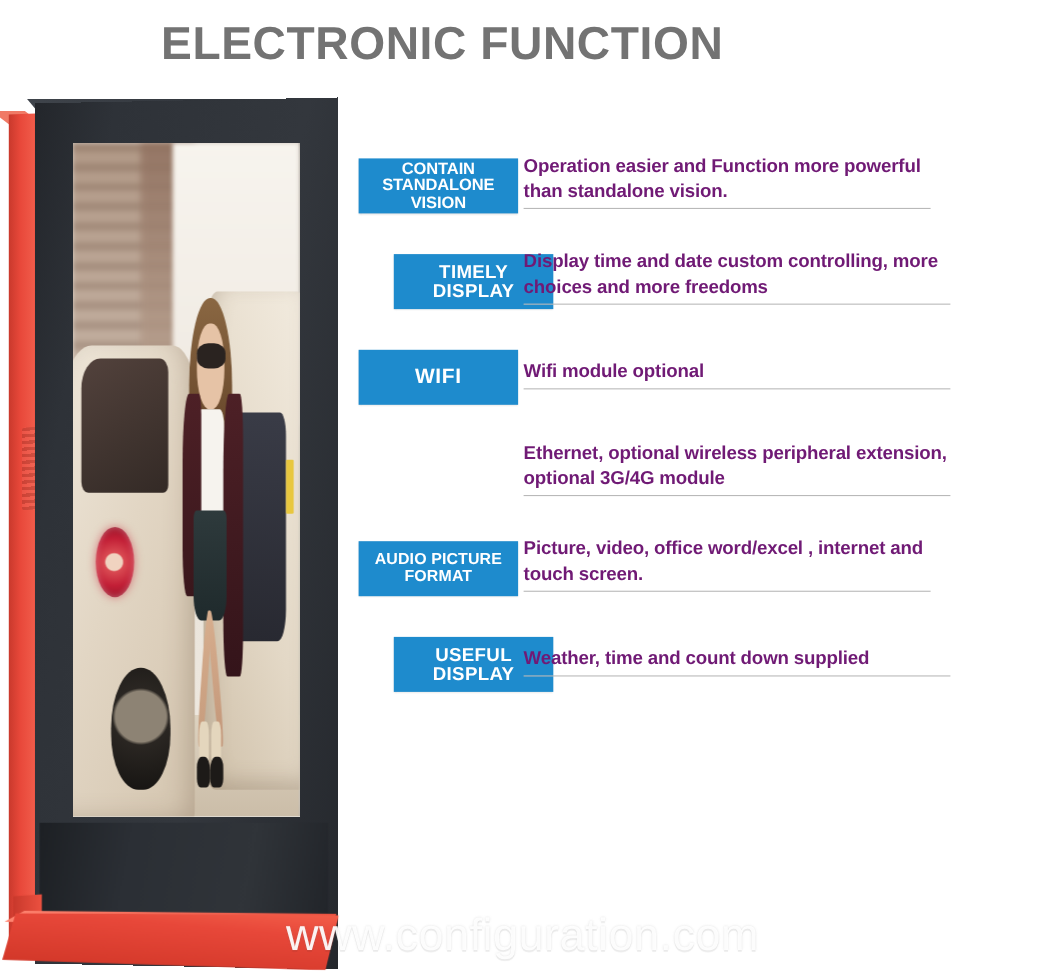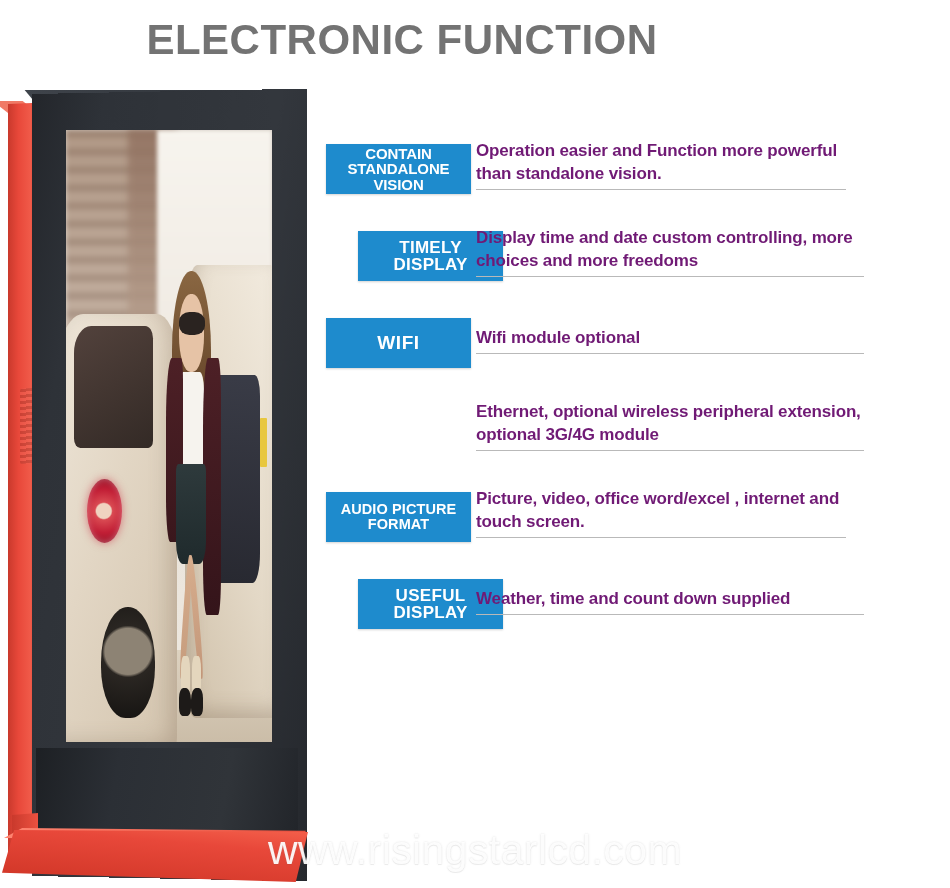--- a/index.html
+++ b/index.html
@@ -451,15 +451,15 @@
         <span>
           <span>USEFUL</span><br>
           <span>DISPLAY</span>
         </span>
       </div>
       <div class="desc one-line wide">Weather, time and count down supplied</div>
     </div>
 
   </div>
 
-  <div class="watermark">www.risingstarlcd.com</div>
+  <div class="watermark">www.configuration.com</div>
 
 </div>
 
 </body></html>

